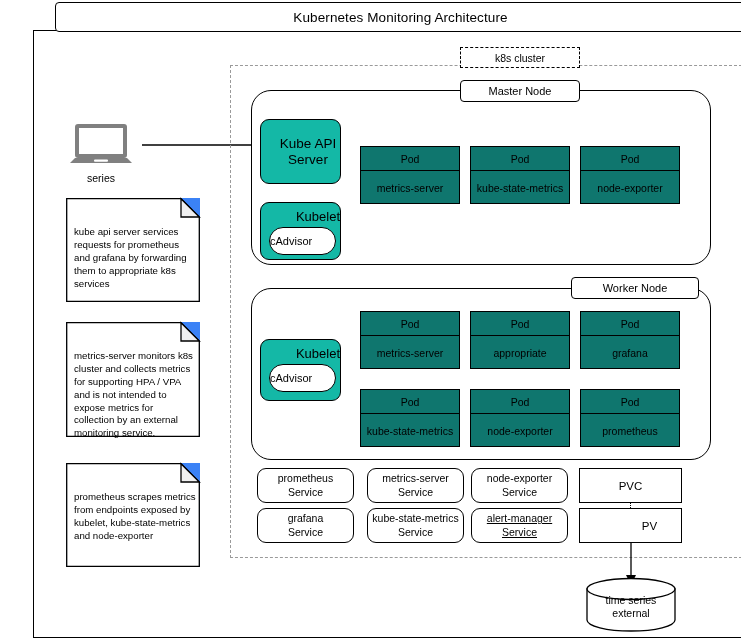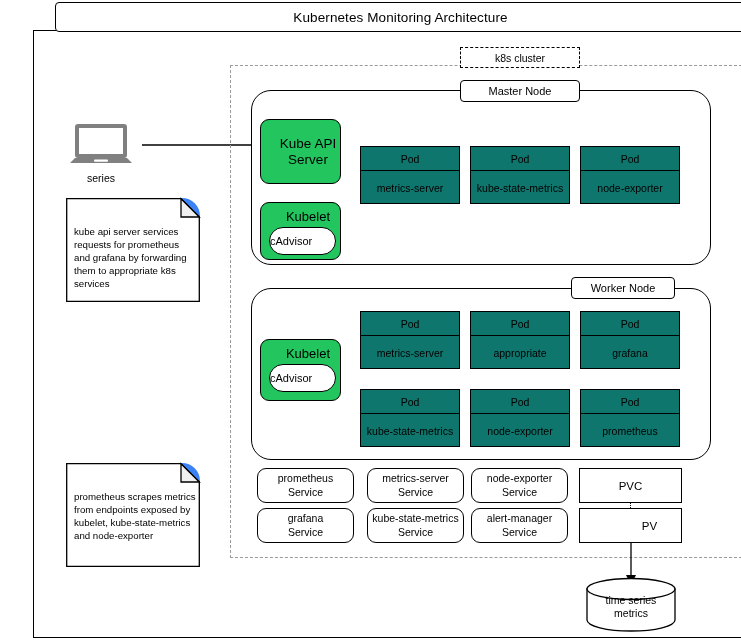--- a/index.html
+++ b/index.html
@@ -45,34 +45,34 @@
   }
   .master-node{left:221px;top:90px;width:460px;height:175px;}
   .worker-node{left:221px;top:288px;width:460px;height:172px;}
 
   .node-label{
     height:22px;border:1.3px solid #000;border-radius:4px;background:#fff;
     display:flex;align-items:center;justify-content:center;
     font-size:11px;z-index:7;
   }
   .master-label{left:430px;top:80px;width:120px;}
-  .worker-label{left:541px;top:277px;width:104px;}
+  .worker-label{left:541px;top:277px;width:128px;}
 
   
   .rbox{
-    border:1.4px solid #000;border-radius:9px;background:#22c55e;
+    border:1.4px solid #000;border-radius:9px;background:#14b8a6;
     display:flex;align-items:center;justify-content:center;
     text-align:center;line-height:1.18;padding-left:15px;
   }
   .kube-api{left:230px;top:119px;width:81px;height:65px;font-size:13.5px;}
   .kubelet-master{left:230px;top:202px;width:81px;height:58px;
       display:block;padding-top:6px;font-size:13px;}
   .kubelet-worker{left:230px;top:339px;width:81px;height:62px;
       display:block;padding-top:6px;font-size:13px;}
-  .kubelet-title{text-align:center;font-size:13px;}
+  .kubelet-title{text-align:right;font-size:13px;}
   .cadvisor{
     position:absolute;left:8px;top:24px;width:65px;height:26px;
     border:1.3px solid #000;border-radius:14px;background:#fff;
     display:flex;align-items:center;font-size:11px;
   }
 
   
   .pod{
     border:1.4px solid #000;background:#0f766e;width:100px;height:58px;
   }
@@ -107,21 +107,21 @@
   .cylinder{
     left:556px;top:578px;width:110px;height:53px;
   }
   .cyl-label{
     position:absolute;left:0;top:16px;width:90px;
     text-align:center;font-size:10.5px;line-height:1.25;
   }
 
   
   .note{
-    width:134px;background:#3b82f6;border-radius:18px;
+    width:134px;background:#3b82f6;
   }
   .note-text{
     position:absolute;left:8px;top:28px;width:122px;
     font-size:9.7px;line-height:1.33;
   }
 
   
   .laptop{left:40px;top:123px;width:62px;height:45px;}
   .client-label{
     left:40px;top:172px;width:62px;text-align:center;font-size:10.5px;
@@ -241,21 +241,21 @@
     <span>Service</span>
   </div>
   <div class="abs svc" style="left:227px;top:508px;">
     <span>grafana</span>
     <span>Service</span>
   </div>
   <div class="abs svc" style="left:337px;top:508px;">
     <span>kube-state-metrics</span>
     <span>Service</span>
   </div>
-  <div class="abs svc" style="left:441px;top:508px;">
+  <div class="abs svc" style="left:441px;top:508px;text-decoration:underline;">
     <span>alert-manager</span>
     <span>Service</span>
   </div>
 
   <div class="abs store" style="left:549px;top:468px;">
     <span>PVC</span>
   </div>
   <div class="abs pvc-pv-link"></div>
   <div class="abs store" style="left:549px;top:508px;padding-left:38px;">
     <span>PV</span>
@@ -268,32 +268,39 @@
     </svg>
   </div>
 
   <div class="abs cylinder">
     <svg width="90" height="53" viewBox="0 0 90 53">
       <path d="M1 11 L1 42 A44 11 0 0 0 89 42 L89 11 Z" fill="#ffffff" stroke="#000" stroke-width="1.3"></path>
       <ellipse cx="45" cy="11" rx="44" ry="10.5" fill="#ffffff" stroke="#000" stroke-width="1.3"></ellipse>
     </svg>
     <div class="cyl-label">
       <div>time series</div>
-      <div>metrics</div>
+      <div>external</div>
     </div>
   </div>
 
   <div class="abs note" style="left:36px;top:198px;height:104px;">
     <svg width="134" height="104" viewBox="0 0 134 104">
       <path d="M0.7 0.7 L115 0.7 L133.3 19 L133.3 103.3 L0.7 103.3 Z" fill="#ffffff" stroke="#000" stroke-width="1.3"></path>
       <path d="M115 0.7 L115 19 L133.3 19 Z" fill="#f0f0f0" stroke="#000" stroke-width="1.3"></path>
     </svg>
     <div class="note-text">kube api server services requests for prometheus and grafana by forwarding them to appropriate k8s services</div>
   </div>
 
+  <div class="abs note" style="left:36px;top:322px;height:115px;">
+    <svg width="134" height="115" viewBox="0 0 134 115">
+      <path d="M0.7 0.7 L115 0.7 L133.3 19 L133.3 114.3 L0.7 114.3 Z" fill="#ffffff" stroke="#000" stroke-width="1.3"></path>
+      <path d="M115 0.7 L115 19 L133.3 19 Z" fill="#f0f0f0" stroke="#000" stroke-width="1.3"></path>
+    </svg>
+    <div class="note-text">metrics-server monitors k8s cluster and collects metrics for supporting HPA / VPA and is not intended to expose metrics for collection by an external monitoring service.</div>
+  </div>
 
   <div class="abs note" style="left:36px;top:463px;height:104px;">
     <svg width="134" height="104" viewBox="0 0 134 104">
       <path d="M0.7 0.7 L115 0.7 L133.3 19 L133.3 103.3 L0.7 103.3 Z" fill="#ffffff" stroke="#000" stroke-width="1.3"></path>
       <path d="M115 0.7 L115 19 L133.3 19 Z" fill="#f0f0f0" stroke="#000" stroke-width="1.3"></path>
     </svg>
     <div class="note-text">prometheus scrapes metrics from endpoints exposed by kubelet, kube-state-metrics and node-exporter</div>
   </div>
 
 </div>

